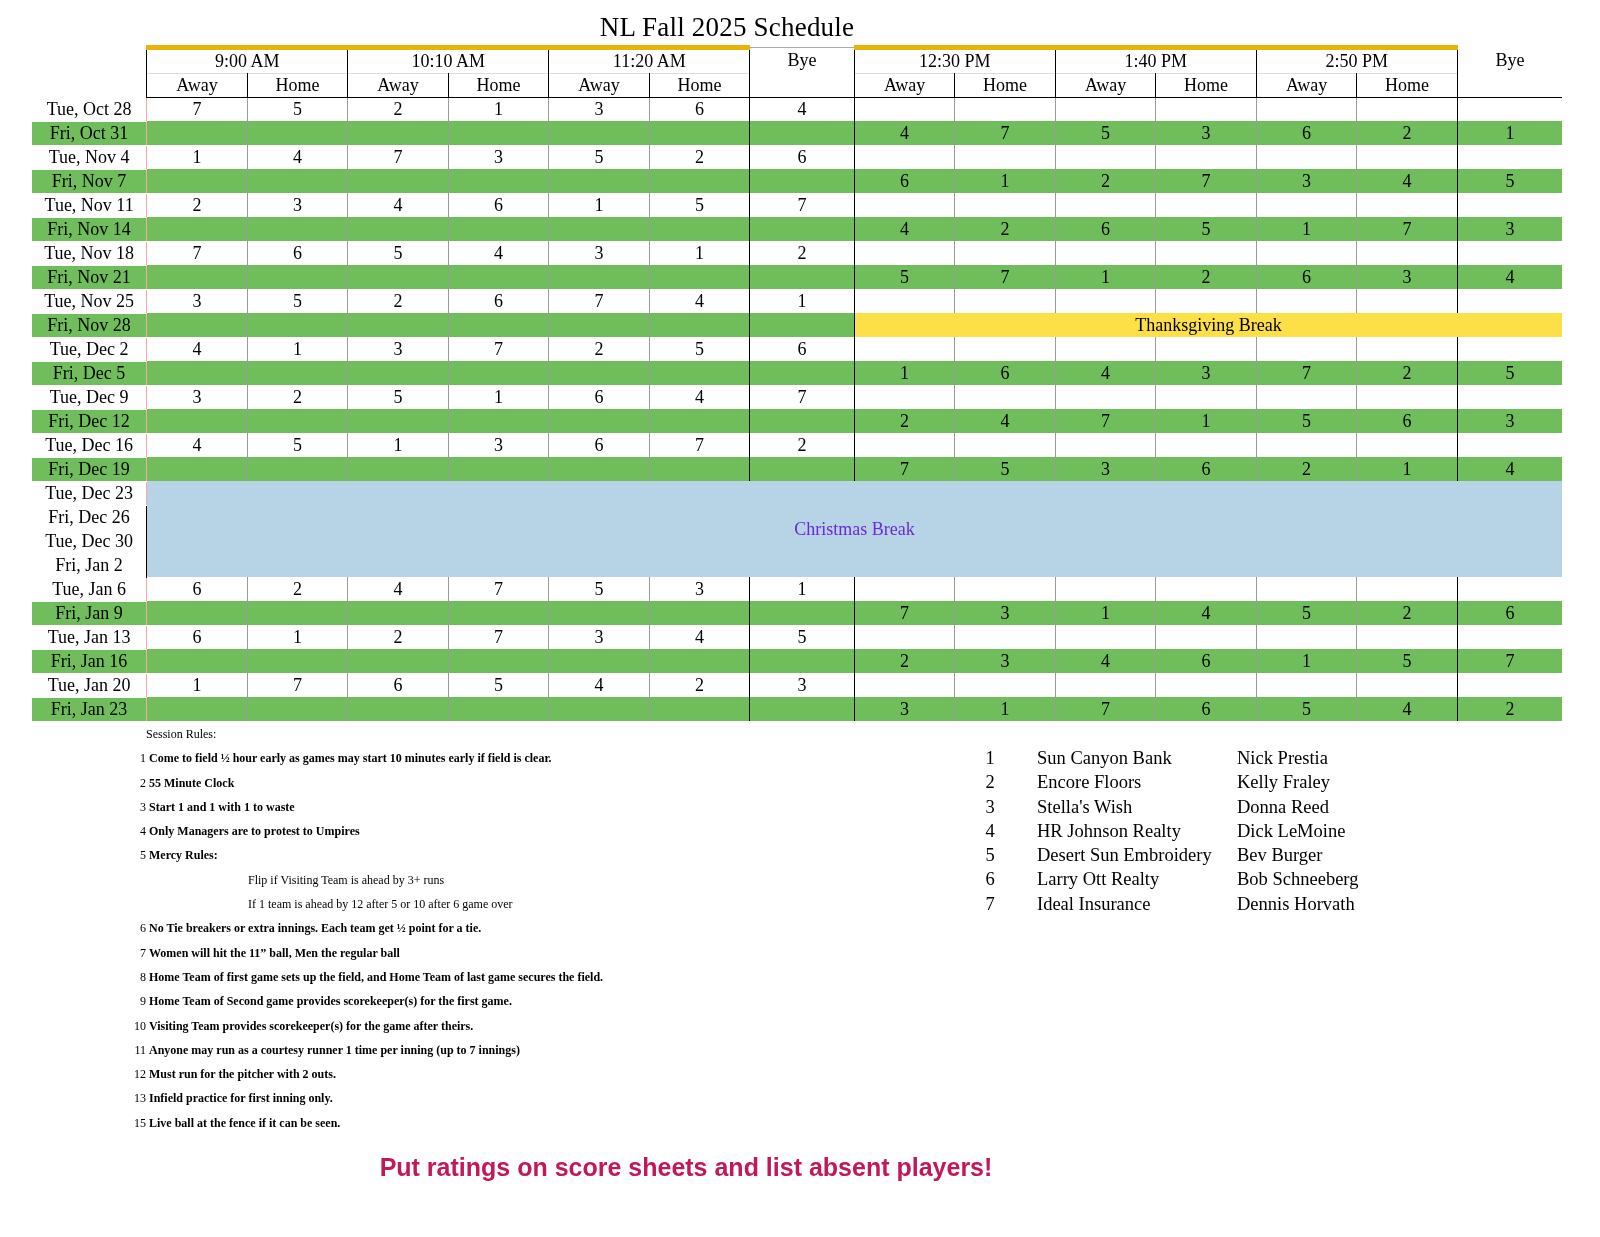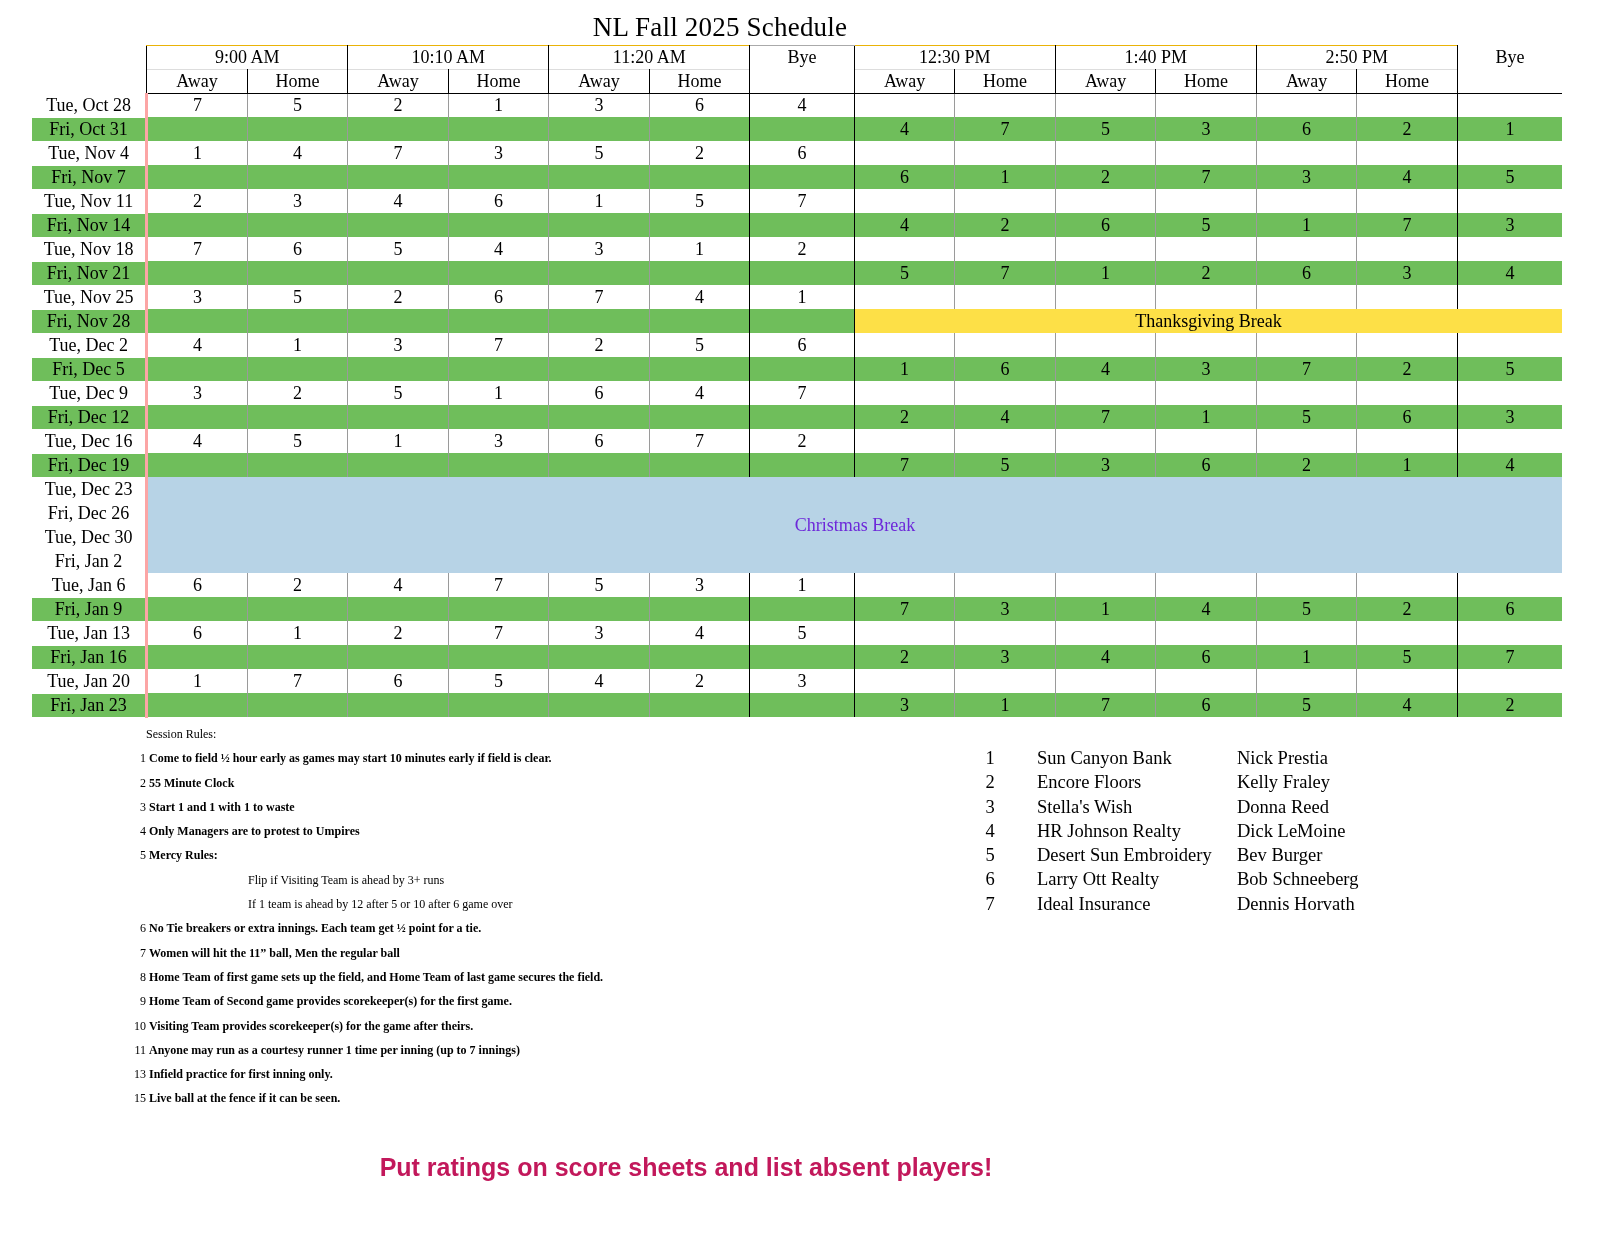--- a/index.html
+++ b/index.html
@@ -7,53 +7,53 @@
     width:1600px;height:1237px;
     background:#ffffff;
     font-family:"Liberation Serif","DejaVu Serif",serif;
     color:#000000;
     overflow:hidden;
   }
   .page{position:relative;width:1600px;height:1237px;}
 
   
   .title{
-    position:absolute;top:12px;left:0;width:1440px;
+    position:absolute;top:12px;left:7px;width:1440px;
     text-align:center;font-size:27px;line-height:30px;
     letter-spacing:.2px;
   }
 
   
   .sched-wrap{position:absolute;top:45px;left:32px;width:1530px;}
   table.sched{border-collapse:collapse;table-layout:fixed;width:1530px;}
   table.sched td,table.sched th{
     padding:0;margin:0;font-weight:normal;
     font-size:18px;line-height:23px;text-align:center;
     height:23px;
   }
 
   
   col.c-date{width:113px;}
   col.c-g{width:99px;}
   col.c-bye{width:103px;}
 
   
-  .hdr-time{border-left:1px solid #000;border-right:1px solid #000;border-top:1px solid #eab308;}
+  .hdr-time{border-left:1px solid #000;border-right:1px solid #000;border-top:5px solid #eab308;}
   .hdr-ah{border-left:1px solid #000;border-right:1px solid #000;border-top:1px solid #ddd;border-bottom:1px solid #000;}
   .hdr-bye{border-left:1px solid #000;border-top:1px solid #aaa;}
   .hdr-bye-b{border-left:1px solid #000;border-bottom:1px solid #000;}
   .hdr-blank{border:none;}
   .hdr-bye2{border-left:1px solid #000;}
   .hdr-bye2-b{border-left:1px solid #000;border-bottom:1px solid #000;}
 
   
   .dt{
     text-align:center;font-size:18px;
     border-bottom:1px solid #ffffff;
-    border-right:3px solid #fca5a5;
+    border-right:1px solid #fca5a5;
     padding-right:0;
   }
   .cell{
     border-left:1px solid #9a9a9a;
     border-right:1px solid #9a9a9a;
   }
   .cell.grp{border-left:1px solid #000;}
   .cell.grpR{border-right:1px solid #000;}
   .byec{border-left:1px solid #000;border-right:1px solid #000;}
   .byec2{border-left:1px solid #000;border-right:none;}
@@ -595,20 +595,24 @@
         </div>
         <div class="rline">
           <div class="rnum">10</div>
           <div class="rtxt">Visiting Team provides scorekeeper(s) for the game after theirs.</div>
         </div>
         <div class="rline">
           <div class="rnum">11</div>
           <div class="rtxt">Anyone may run as a courtesy runner 1 time per inning (up to 7 innings)</div>
         </div>
         <div class="rline">
+          <div class="rnum">12</div>
+          <div class="rtxt">Must run for the pitcher with 2 outs.</div>
+        </div>
+        <div class="rline">
           <div class="rnum">13</div>
           <div class="rtxt">Infield practice for first inning only.</div>
         </div>
         <div class="rline">
           <div class="rnum">15</div>
           <div class="rtxt">Live ball at the fence if it can be seen.</div>
         </div>
       </div>
   </div>
 

